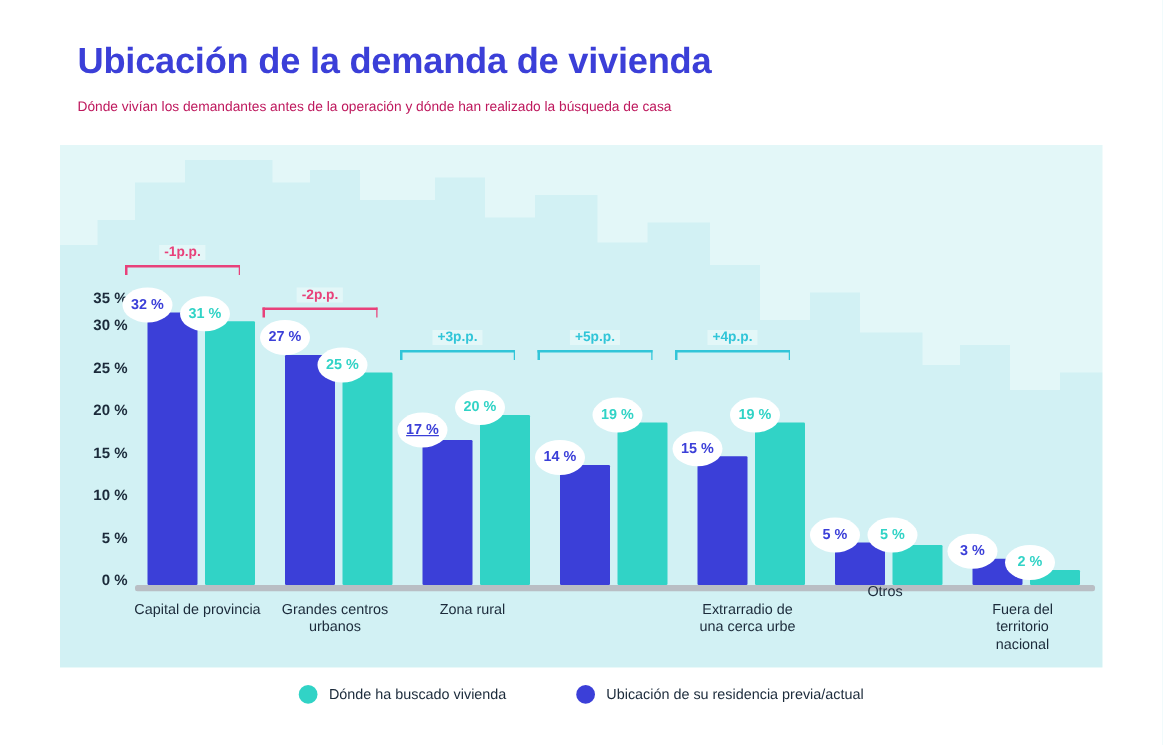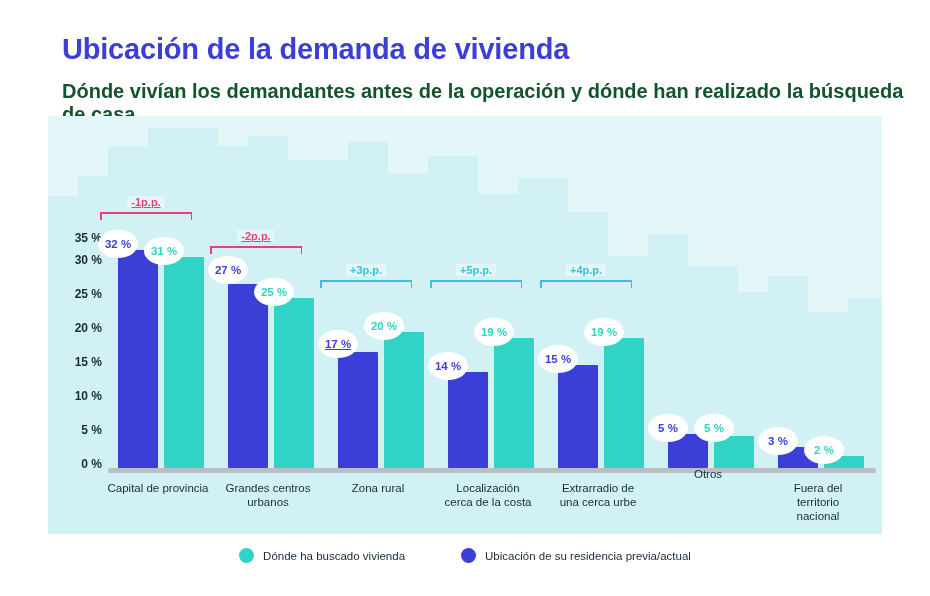--- a/index.html
+++ b/index.html
@@ -13,21 +13,21 @@
   #stage{position:relative;width:930px;height:509px;}
 
   
   .title{
     position:absolute;left:62px;top:33px;
     font-size:29px;font-weight:bold;color:#3b3fd8;
     letter-spacing:-0.2px;
   }
   .subtitle{
     position:absolute;left:62px;top:80px;
-    font-size:20px;font-weight:bold;color:#14532d;
+    font-size:11px;font-weight:normal;color:#be185d;
   }
 
   
   .panel{
     position:absolute;left:48px;top:116px;
     width:834px;height:418px;
     background:#e3f7f8;
   }
   .skyline{position:absolute;left:0;top:0;width:834px;height:418px;}
 
@@ -66,21 +66,21 @@
   .bracket{position:absolute;}
   .bracket .bar-line{position:absolute;top:0;left:0;height:1.5px;width:100%;}
   .bracket .tick-l,.bracket .tick-r{position:absolute;top:0;width:1.5px;height:8px;}
   .bracket .tick-l{left:0;} .bracket .tick-r{right:0;}
   .bracket .dlabel{
     position:absolute;top:-16px;left:50%;transform:translateX(-50%);
     font-size:11px;font-weight:bold;white-space:nowrap;
     background:#e3f7f8;padding:0 4px;
   }
   .neg .bar-line,.neg .tick-l,.neg .tick-r{background:#e8417a;}
-  .neg .dlabel{color:#e8417a;text-decoration:underline;}
+  .neg .dlabel{color:#e8417a;}
   .pos .bar-line,.pos .tick-l,.pos .tick-r{background:#31c5d8;}
   .pos .dlabel{color:#31c5d8;}
 
   
   .catlabel{
     position:absolute;
     font-size:11.5px;color:#1b2a3a;text-align:center;
     line-height:14px;
   }
 
@@ -203,24 +203,20 @@
 
     <div class="catlabel" style="left:48px;top:365px;width:124px;">Capital de provincia</div>
 
     <div class="catlabel" style="left:168px;top:365px;width:104px;">
       <div>Grandes centros</div>
       <div>urbanos</div>
     </div>
 
     <div class="catlabel" style="left:278px;top:365px;width:104px;">Zona rural</div>
 
-    <div class="catlabel" style="left:384px;top:365px;width:112px;">
-      <div>Localización</div>
-      <div>cerca de la costa</div>
-    </div>
 
     <div class="catlabel" style="left:496px;top:365px;width:108px;">
       <div>Extrarradio de</div>
       <div>una cerca urbe</div>
     </div>
 
     <div class="catlabel" style="left:608px;top:351px;width:104px;">Otros</div>
 
     <div class="catlabel" style="left:718px;top:365px;width:104px;">
       <div>Fuera del</div>

